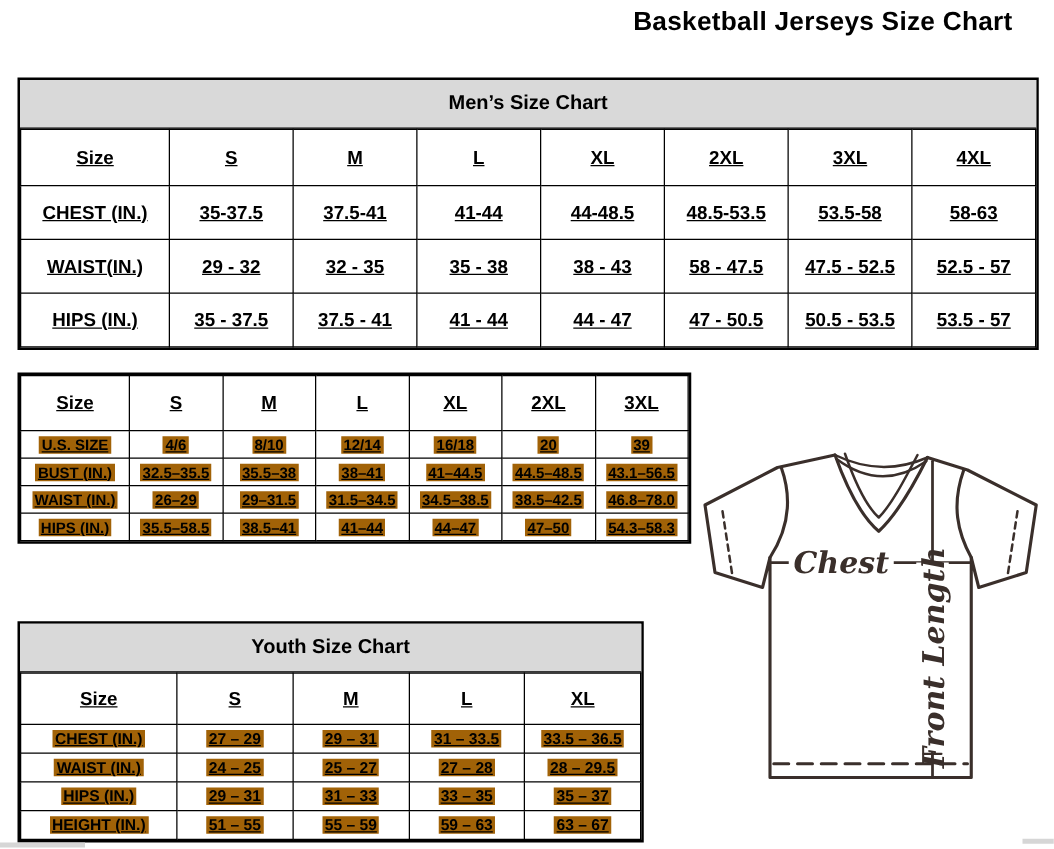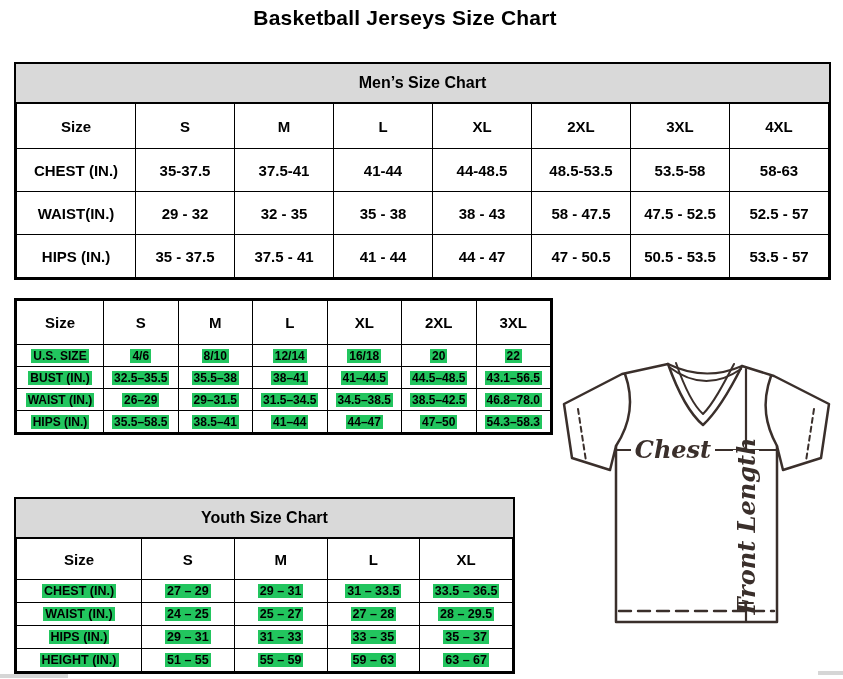--- a/index.html
+++ b/index.html
@@ -1,50 +1,50 @@
 <!DOCTYPE html>
 <html><head>
 <meta charset="utf-8">
 <style>
   html,body { margin:0; padding:0; }
   body {
     width:843px; height:679px; position:relative; overflow:hidden;
     background:#ffffff; font-family:"Liberation Sans", sans-serif; color:#000;
   }
   .page-title {
-    position:absolute; top:6px; left:0; width:810px; text-align:center;
+    position:absolute; top:6px; left:0; width:810px; text-align:right;
     font-size:21px; font-weight:bold; letter-spacing:.2px;
   }
   .chart { position:absolute; border:2px solid #000; background:#fff; }
   .chart-title {
     background:#d9d9d9; border-bottom:1px solid #000; text-align:center;
     font-weight:bold; font-size:16px; height:38px; line-height:38px;
   }
-  table { border-collapse:collapse; width:100%; table-layout:fixed; }
+  table { border-collapse:collapse; width:100%; table-layout:fixed;text-decoration:underline; }
   th, td {
     border:1px solid #000; text-align:center; vertical-align:middle;
     font-weight:bold; padding:0; overflow:hidden; white-space:nowrap;
   }
   
   #men  { left:14px; top:62px;  width:813px; }
   #men thead th { height:44px; font-size:15px; }
   #men tbody th, #men tbody td { height:42px; font-size:15px; }
   #men th:first-child, #men td:first-child { width:118px; }
   
   #women { left:14px; top:298px; width:535px; }
   #women thead th { height:43px; font-size:15px; }
   #women tbody th, #women tbody td { height:21px; font-size:12px; }
   #women th:first-child, #women td:first-child { width:86px; }
   
   #youth { left:14px; top:497px; width:497px; }
   #youth thead th { height:40px; font-size:15px; }
   #youth tbody th, #youth tbody td { height:22px; font-size:12.5px; }
   #youth th:first-child, #youth td:first-child { width:124px; }
   
-  .hl-table tbody span.v { background:#22c55e; padding:0 2px; }
+  .hl-table tbody span.v { background:#a16207; padding:0 2px; }
   
   .jersey-wrap { position:absolute; left:552px; top:358px; width:288px; height:300px; }
   .jersey-wrap svg { display:block; }
   
   .sb-frag { position:absolute; background:#d6d6d6; }
   .sb-frag.left  { left:0;   top:674px; width:68px; height:4px; }
   .sb-frag.right { left:818px; top:671px; width:25px; height:4px; }
 </style>
 </head>
 <body>
@@ -115,21 +115,21 @@
         </tr>
       </thead>
       <tbody>
         <tr>
           <th><span class="v">U.S. SIZE</span></th>
           <td><span class="v">4/6</span></td>
           <td><span class="v">8/10</span></td>
           <td><span class="v">12/14</span></td>
           <td><span class="v">16/18</span></td>
           <td><span class="v">20</span></td>
-          <td><span class="v">22</span></td>
+          <td><span class="v">39</span></td>
         </tr>
         <tr>
           <th><span class="v">BUST (IN.)</span></th>
           <td><span class="v">32.5–35.5</span></td>
           <td><span class="v">35.5–38</span></td>
           <td><span class="v">38–41</span></td>
           <td><span class="v">41–44.5</span></td>
           <td><span class="v">44.5–48.5</span></td>
           <td><span class="v">43.1–56.5</span></td>
         </tr>

